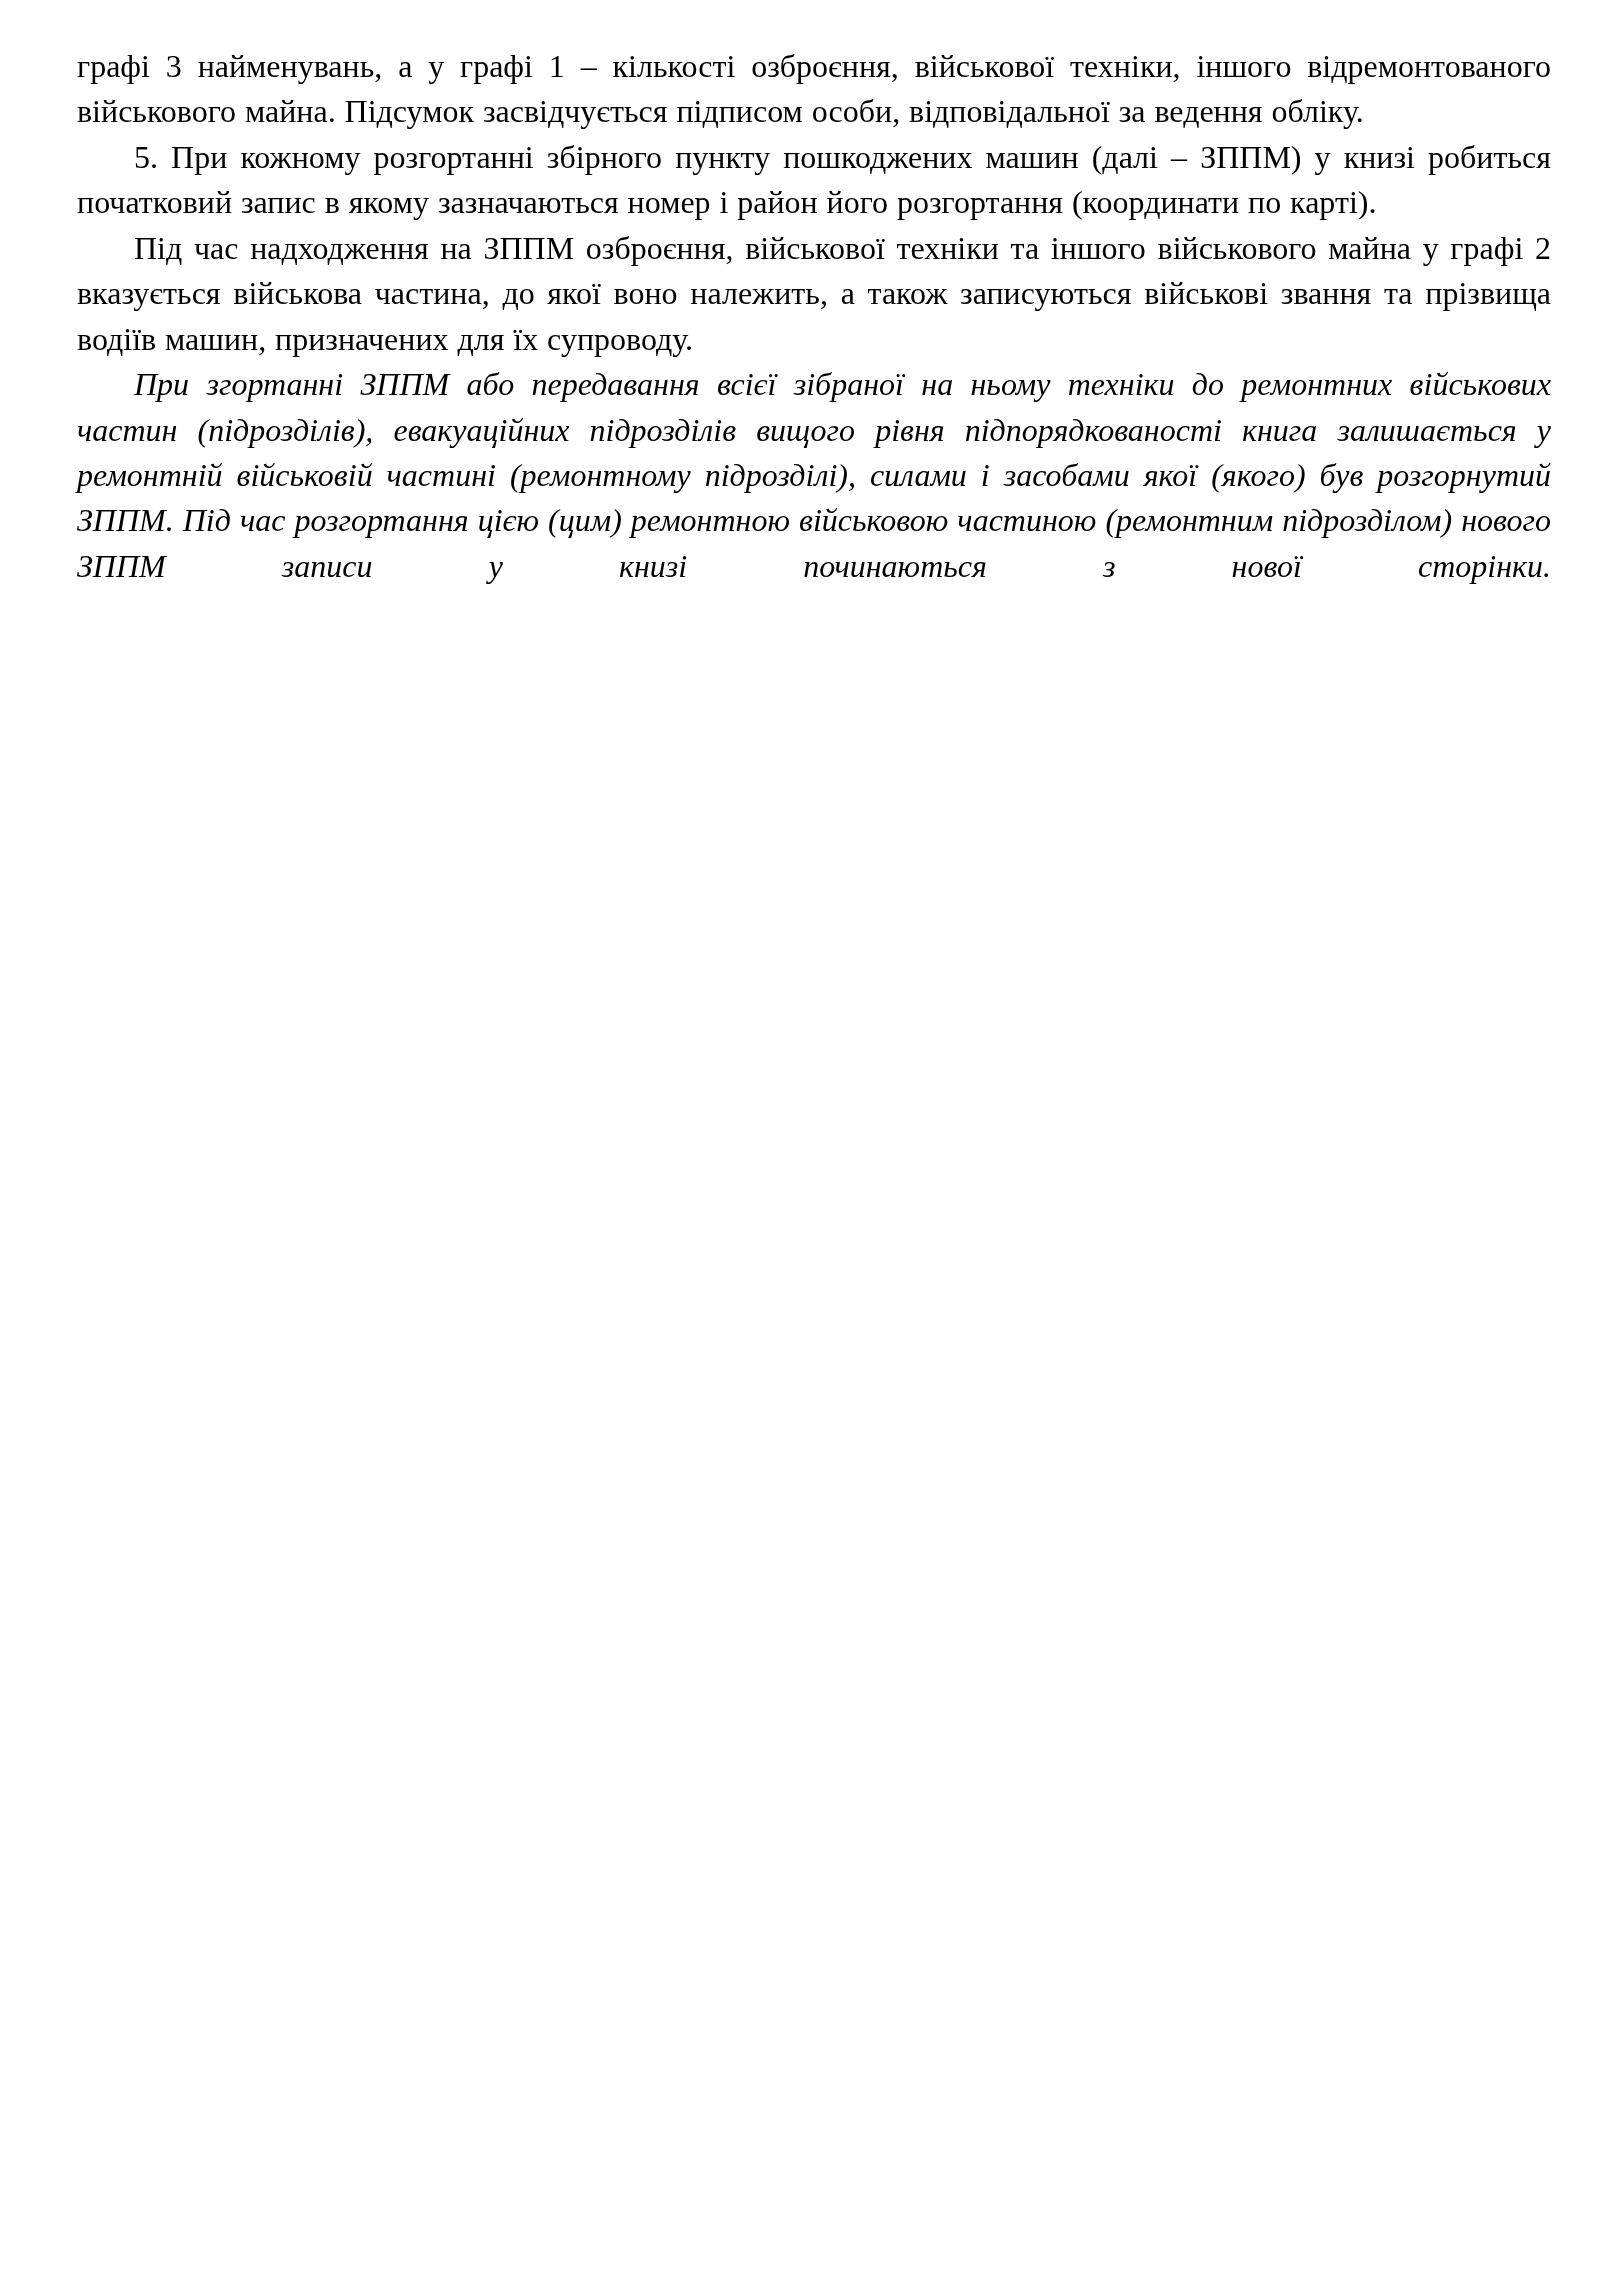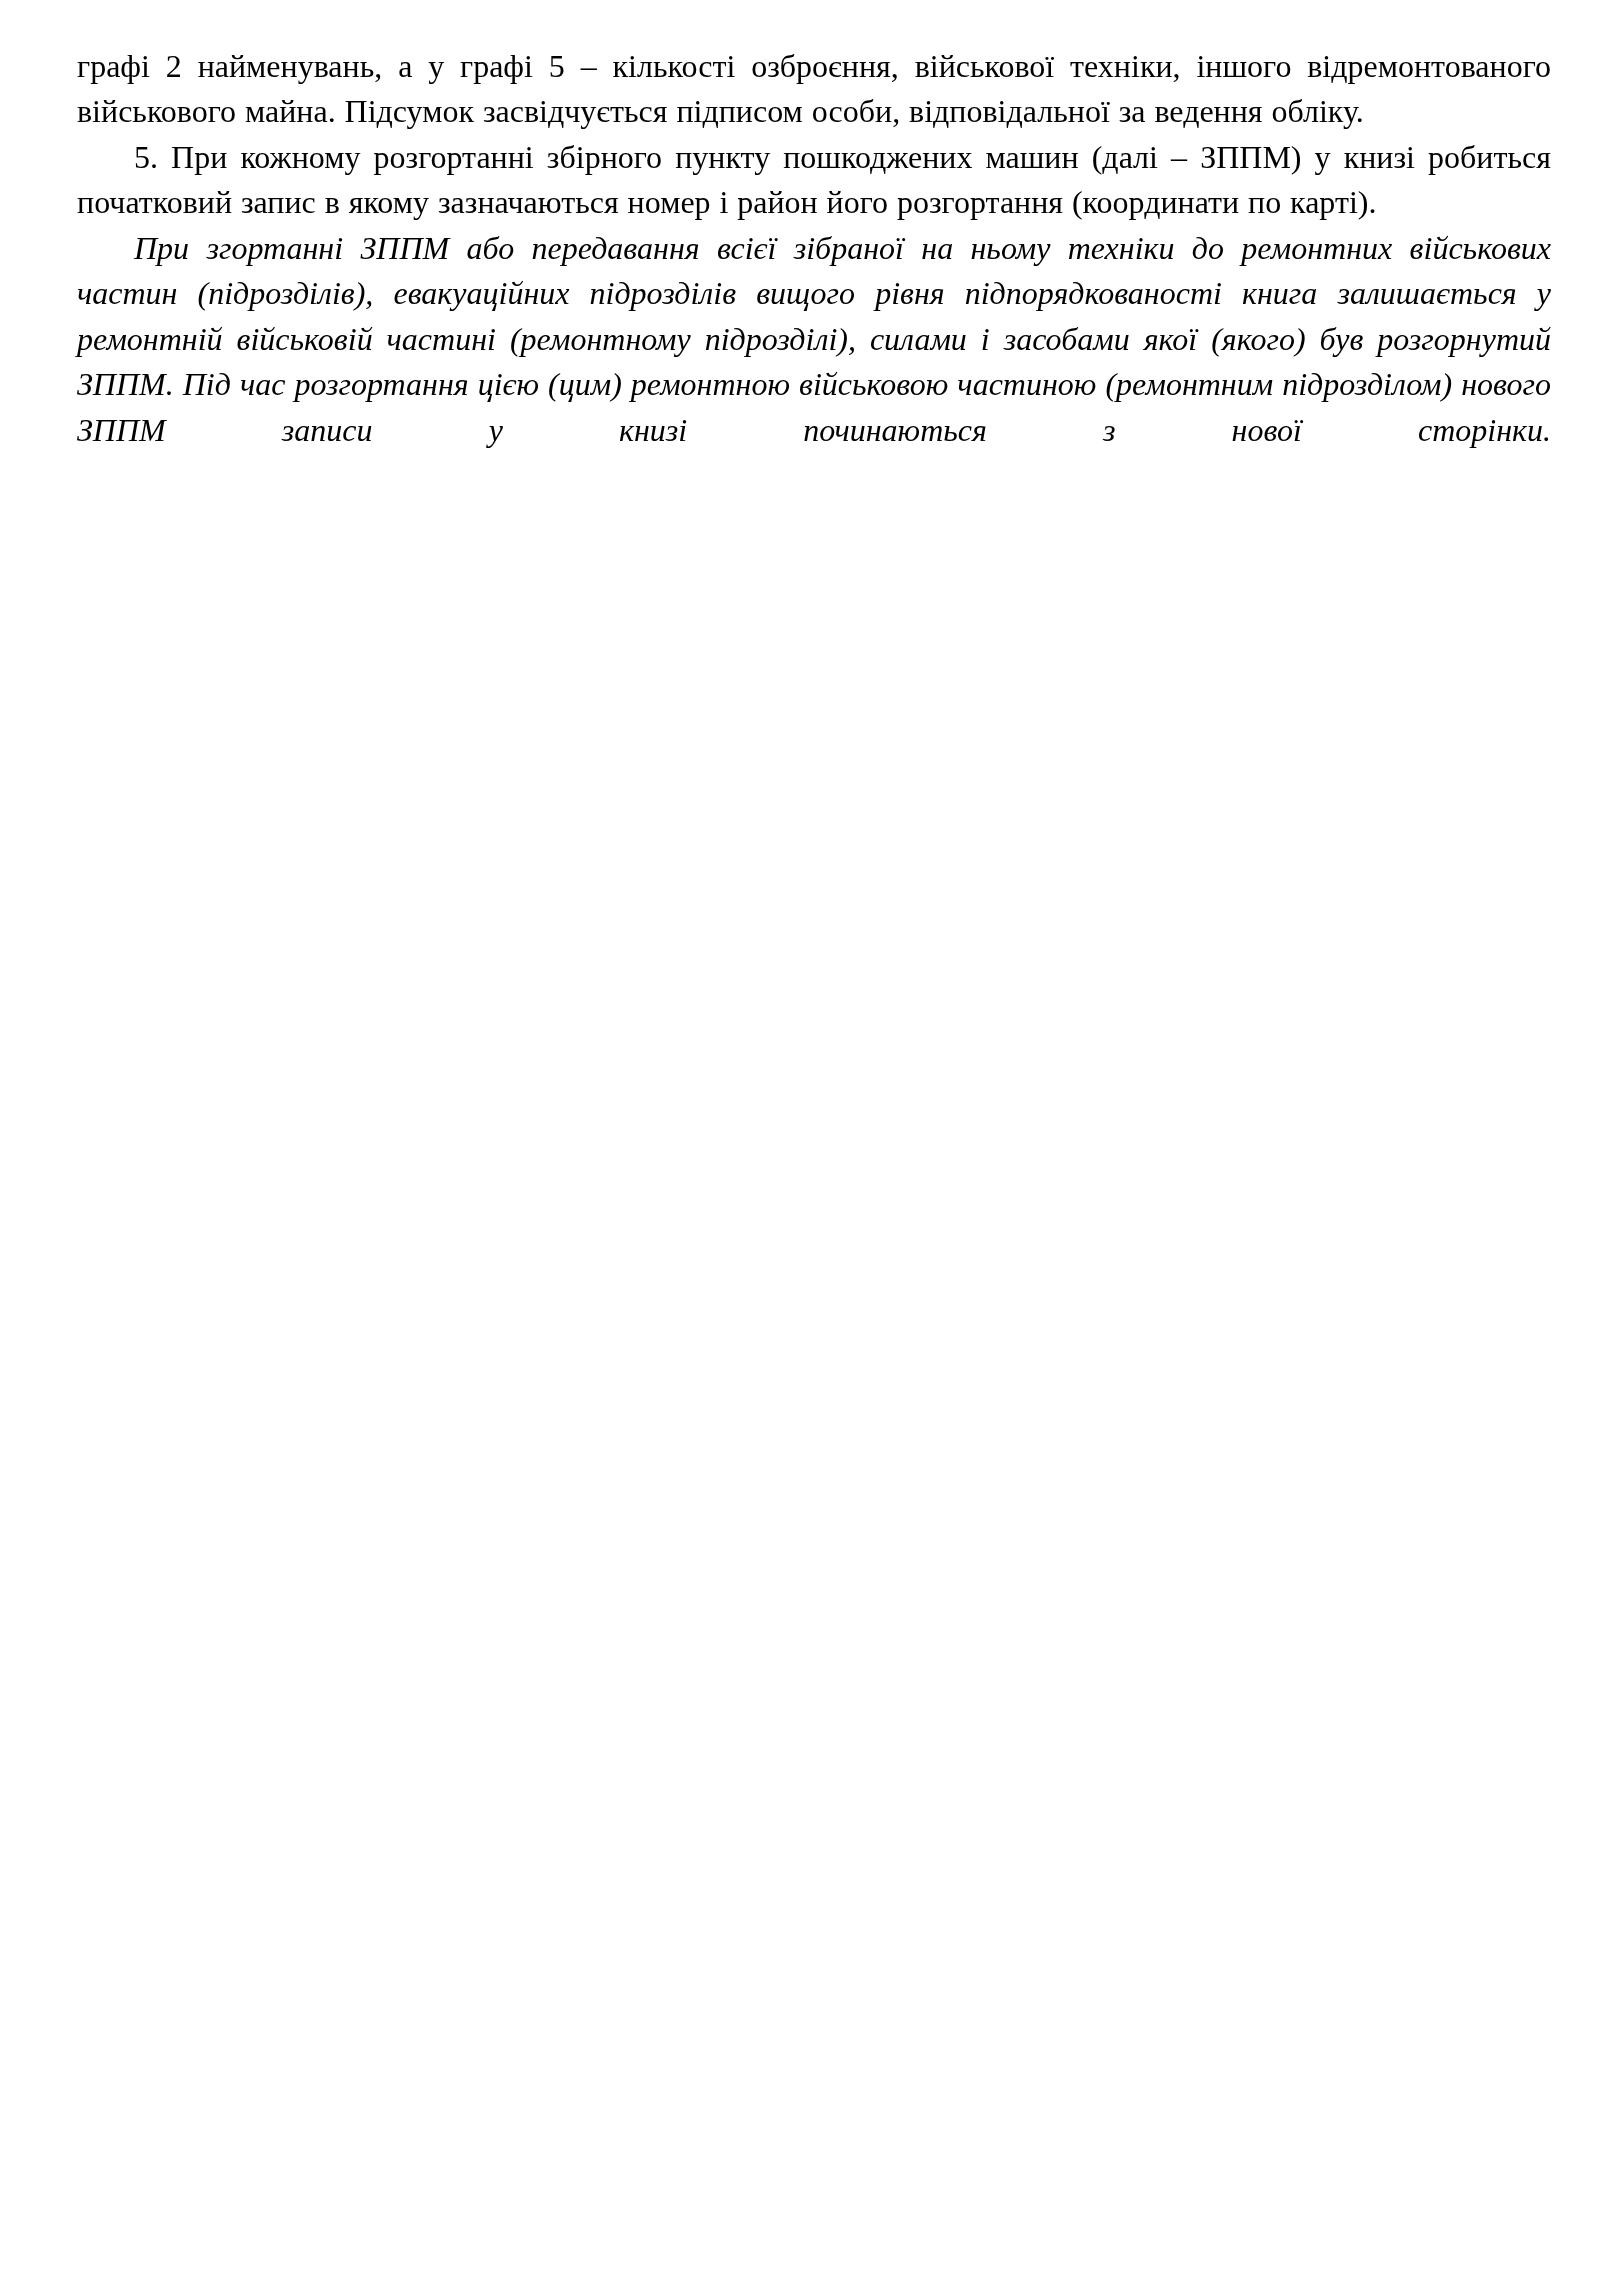--- a/index.html
+++ b/index.html
@@ -30,17 +30,18 @@
   }
   .para.justify-last {
     text-align-last: justify;
     font-style: italic;
   }
 </style>
 </head>
 <body>
 
 <div class="page">
-  <p class="para">графі 2 найменувань, а у графі 5 – кількості озброєння, військової техніки, іншого відремонтованого військового майна. Підсумок засвідчується підписом особи, відповідальної за ведення обліку.</p>
+  <p class="para">графі 3 найменувань, а у графі 1 – кількості озброєння, військової техніки, іншого відремонтованого військового майна. Підсумок засвідчується підписом особи, відповідальної за ведення обліку.</p>
   <p class="para indent">5. При кожному розгортанні збірного пункту пошкоджених машин (далі – ЗППМ) у книзі робиться початковий запис в якому зазначаються номер і район його розгортання (координати по карті).</p>
+  <p class="para indent">Під час надходження на ЗППМ озброєння, військової техніки та іншого військового майна у графі 2 вказується військова частина, до якої воно належить, а також записуються військові звання та прізвища водіїв машин, призначених для їх супроводу.</p>
   <p class="para indent justify-last">При згортанні ЗППМ або передавання всієї зібраної на ньому техніки до ремонтних військових частин (підрозділів), евакуаційних підрозділів вищого рівня підпорядкованості книга залишається у ремонтній військовій частині (ремонтному підрозділі), силами і засобами якої (якого) був розгорнутий ЗППМ. Під час розгортання цією (цим) ремонтною військовою частиною (ремонтним підрозділом) нового ЗППМ записи у книзі починаються з нової сторінки.</p>
 </div>
 
 
 </body></html>

